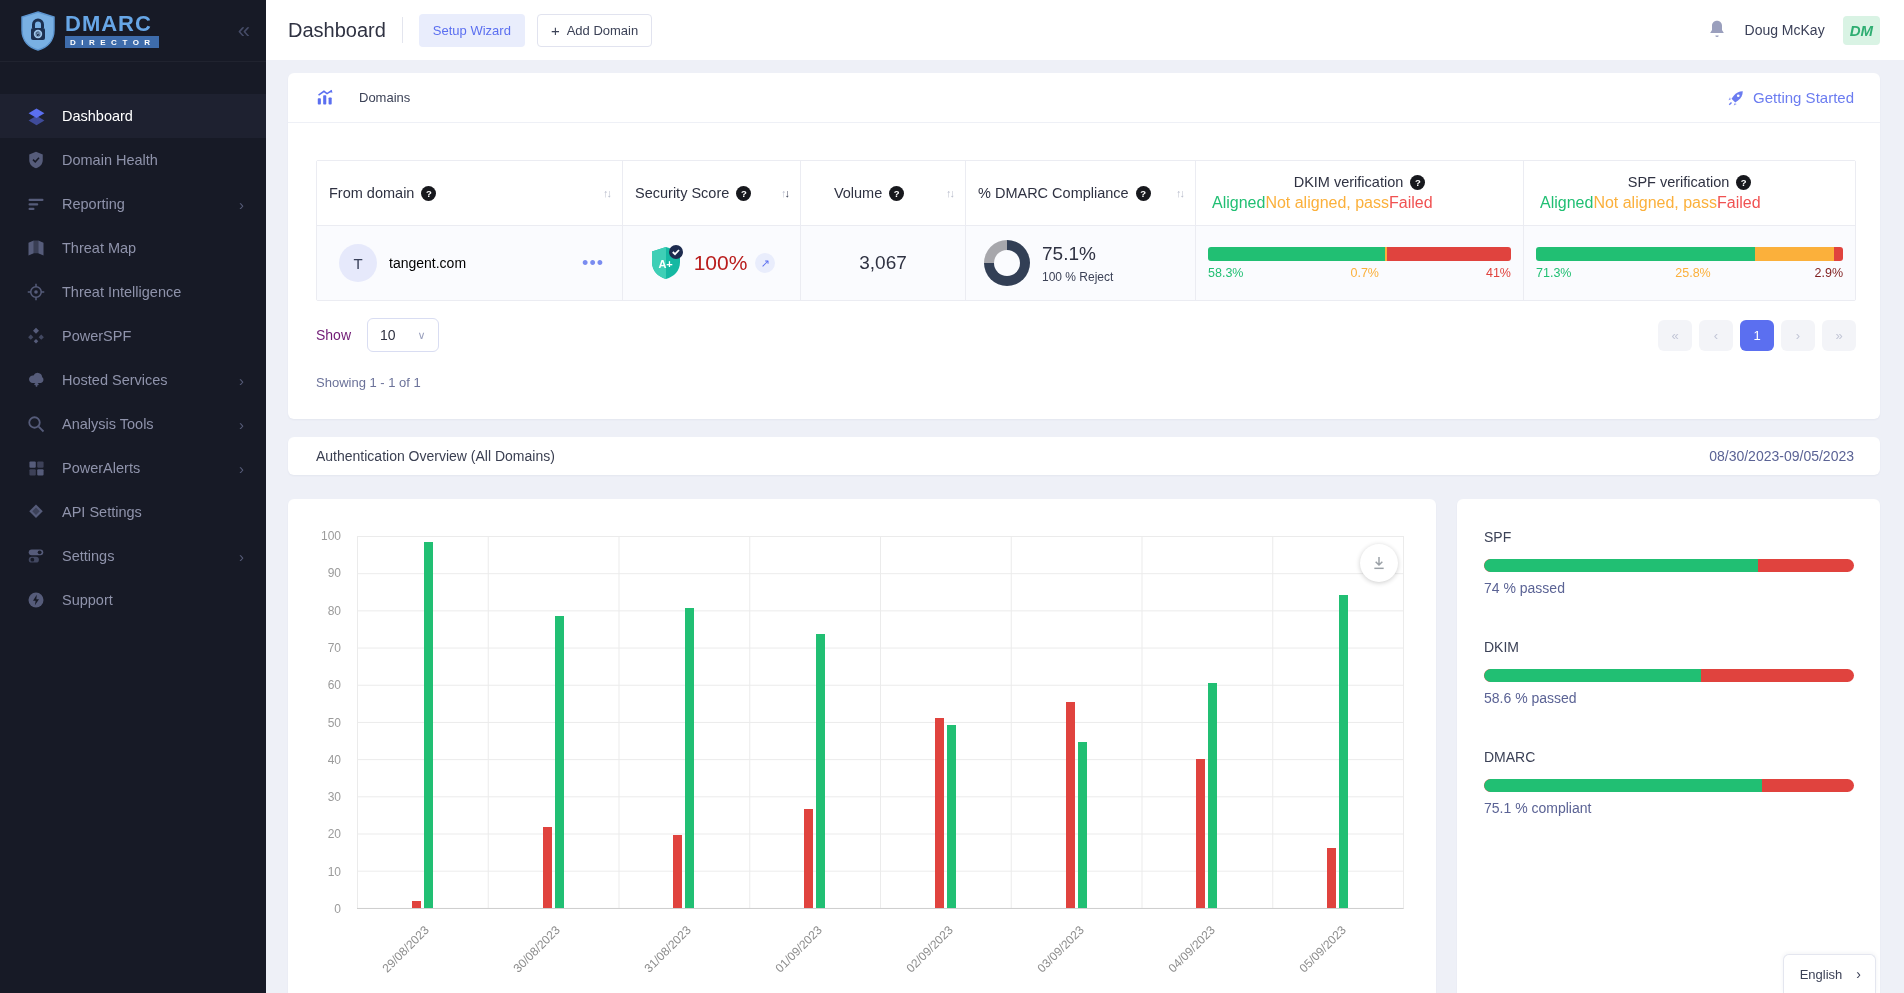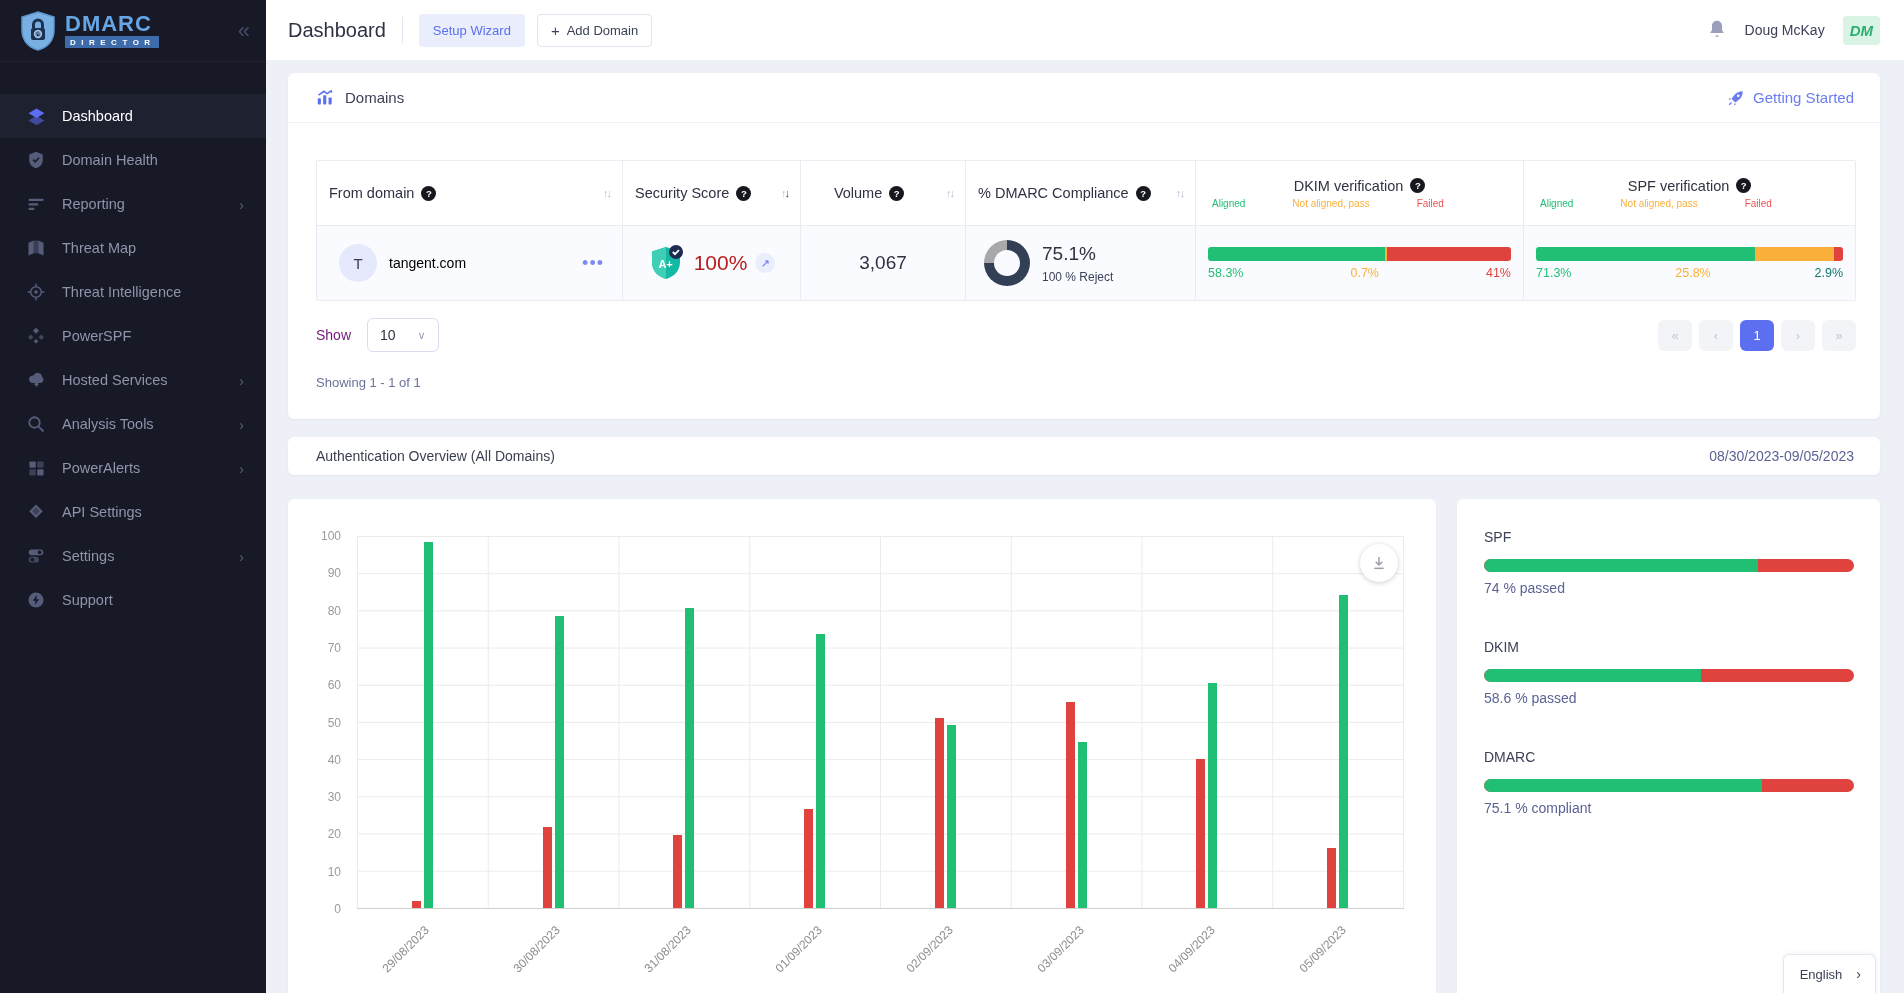--- a/index.html
+++ b/index.html
@@ -32,38 +32,38 @@
   .user-name { font-size:14px; color:#3a3f57; }
   .avatar { background:#d9f3e4; color:#2fae72; font-weight:bold; font-size:15px; border-radius:4px; padding:6px 7px;font-style:italic; }
 
   .content { flex:1; padding:13px 24px 0 22px; overflow:hidden; }
 
   .card { background:#fff; border-radius:6px; box-shadow:0 1px 2px rgba(40,50,90,.05); }
 
   
   .domains-card { height:346px; }
   .card-head { height:50px; display:flex; align-items:center; padding:0 26px 0 28px; border-bottom:1px solid #eef0f6; }
-  .card-head-title { font-size:15px; color:#3c4257; margin-left:10px; }
+  .card-head-title { font-size:13px; color:#3c4257; margin-left:24px; }
   .getting-started { margin-left:auto; display:flex; align-items:center; gap:8px; color:#6b7cf0; font-size:15px; cursor:pointer; }
 
   .table-wrap { margin:37px 24px 0 28px; border:1px solid #ebecf2; border-radius:2px; }
   .trow { display:grid; grid-template-columns:306px 178px 165px 230px 328px 1fr; }
   .trow.head { background:#fff; }
   .trow.body { background:#fafbfe; border-top:1px solid #ebecf2; }
   .tcell { padding:10px 12px; border-right:1px solid #ebecf2; position:relative; }
   .tcell:last-child { border-right:none; }
   .head .tcell { height:64px; display:flex; align-items:center; }
   .body .tcell { height:74px; display:flex; align-items:center; }
   .col-label { font-size:14.5px; color:#2f3242; display:flex; align-items:center; gap:7px; }
   .help-dot { width:15px; height:15px; background:#17181d; color:#fff; border-radius:50%; font-size:9.5px; font-weight:bold; display:inline-flex; align-items:center; justify-content:center; }
   .sort { margin-left:auto; display:flex; font-size:11px; color:#b9bdcc; letter-spacing:-2px; cursor:pointer; }
   .sort .dn.on { color:#3c4257; font-weight:bold; }
   .vcol { flex-direction:column; justify-content:center; gap:4px; }
   .vcol .col-label { justify-content:center; }
-  .subrow { display:flex; width:100%; font-size:10px; padding:0 4px;gap:47px; }
+  .subrow { display:flex; width:100%; font-size:16px; padding:0 4px; }
   .sub-g { color:#21bf73; } .sub-o { color:#fbb03b; } .sub-r { color:#f05252; }
   .cell-center { justify-content:center; }
 
   .dom-avatar { width:38px; height:38px; border-radius:50%; background:#e6e9fb; color:#39405a; font-size:15px; display:flex; align-items:center; justify-content:center; margin-left:10px; }
   .dom-link { color:#000000; font-size:14px; margin-left:12px; cursor:pointer; }
   .dots { margin-left:auto; color:#7a8cf0; font-size:18px; letter-spacing:1px; cursor:pointer; padding-right:6px; }
   .score-val { font-size:21px; color:#b91c1c; margin:0 8px 0 10px; }
   .link-out { width:20px; height:20px; border-radius:50%; background:#e9edfc; color:#5b6ff0; font-size:11px; display:flex; align-items:center; justify-content:center; cursor:pointer; }
   .vol-val { font-size:19px; color:#2f3242; }
   .donut { width:46px; height:46px; border-radius:50%; position:relative; flex:none; margin-left:6px; }
@@ -416,21 +416,21 @@
             <div class="tcell">
               <div class="seg-wrap">
                 <div class="seg-bar">
                   <span class="sg" style="width: 71.3%;"></span>
                   <span class="so" style="width: 25.8%;"></span>
                   <span class="sr" style="width: 2.9%;"></span>
                 </div>
                 <div class="seg-labels">
                   <span style="color:#21bf73">71.3%</span>
                   <span style="color:#fbb03b">25.8%</span>
-                  <span style="color:#0f766e">2.9%</span>
+                  <span style="color:#7f1d1d">2.9%</span>
                 </div>
               </div>
             </div>
           </div>
         </div>
 
         <div class="table-foot">
           <span class="show-label">Show</span>
           <span class="show-select">
             <span>10</span>

